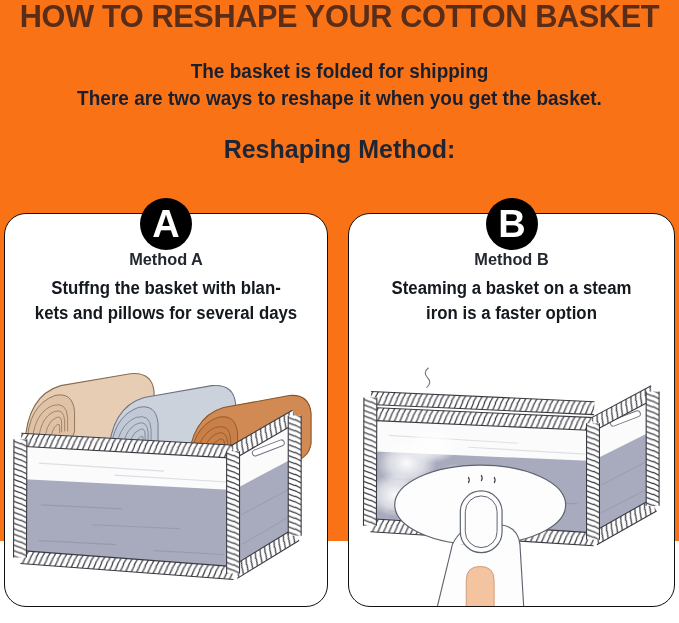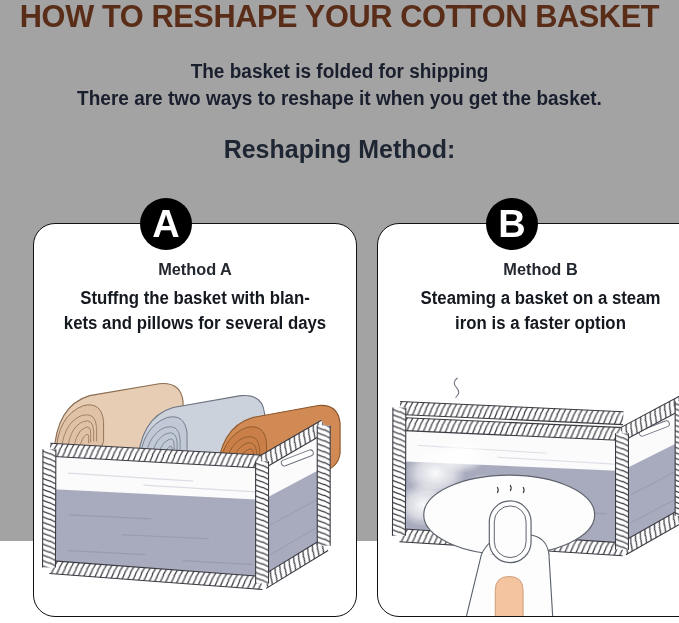--- a/index.html
+++ b/index.html
@@ -13,21 +13,21 @@
     height: 623px;
     overflow: hidden;
     font-family: "Liberation Sans", sans-serif;
     -webkit-font-smoothing: antialiased;
   }
 
   .page {
     position: relative;
     width: 679px;
     height: 541px;
-    background: #a3a3a3;
+    background: #f97316;
   }
 
   
   .title {
     position: absolute;
     top: -2px;
     left: 0;
     width: 679px;
     text-align: center;
     font-size: 32px;
@@ -64,28 +64,27 @@
     font-weight: 700;
     font-size: 26px;
     line-height: 32px;
     transform: scaleX(0.96);
     white-space: nowrap;
   }
 
   
   .panel {
     position: absolute;
-    top: 223px;
+    top: 213px;
     height: 394px;
     border: 1.6px solid #111111;
     border-radius: 22px;
     background: #ffffff;
     box-sizing: border-box;
     overflow: hidden;
-    margin-left: 29px;
   }
   .panel.a { left: 4px;   width: 324px; }
   .panel.b { left: 348px; width: 327px; }
 
   .badge {
     position: absolute;
     top: 198px;
     width: 52px;
     height: 52px;
     border-radius: 50%;

